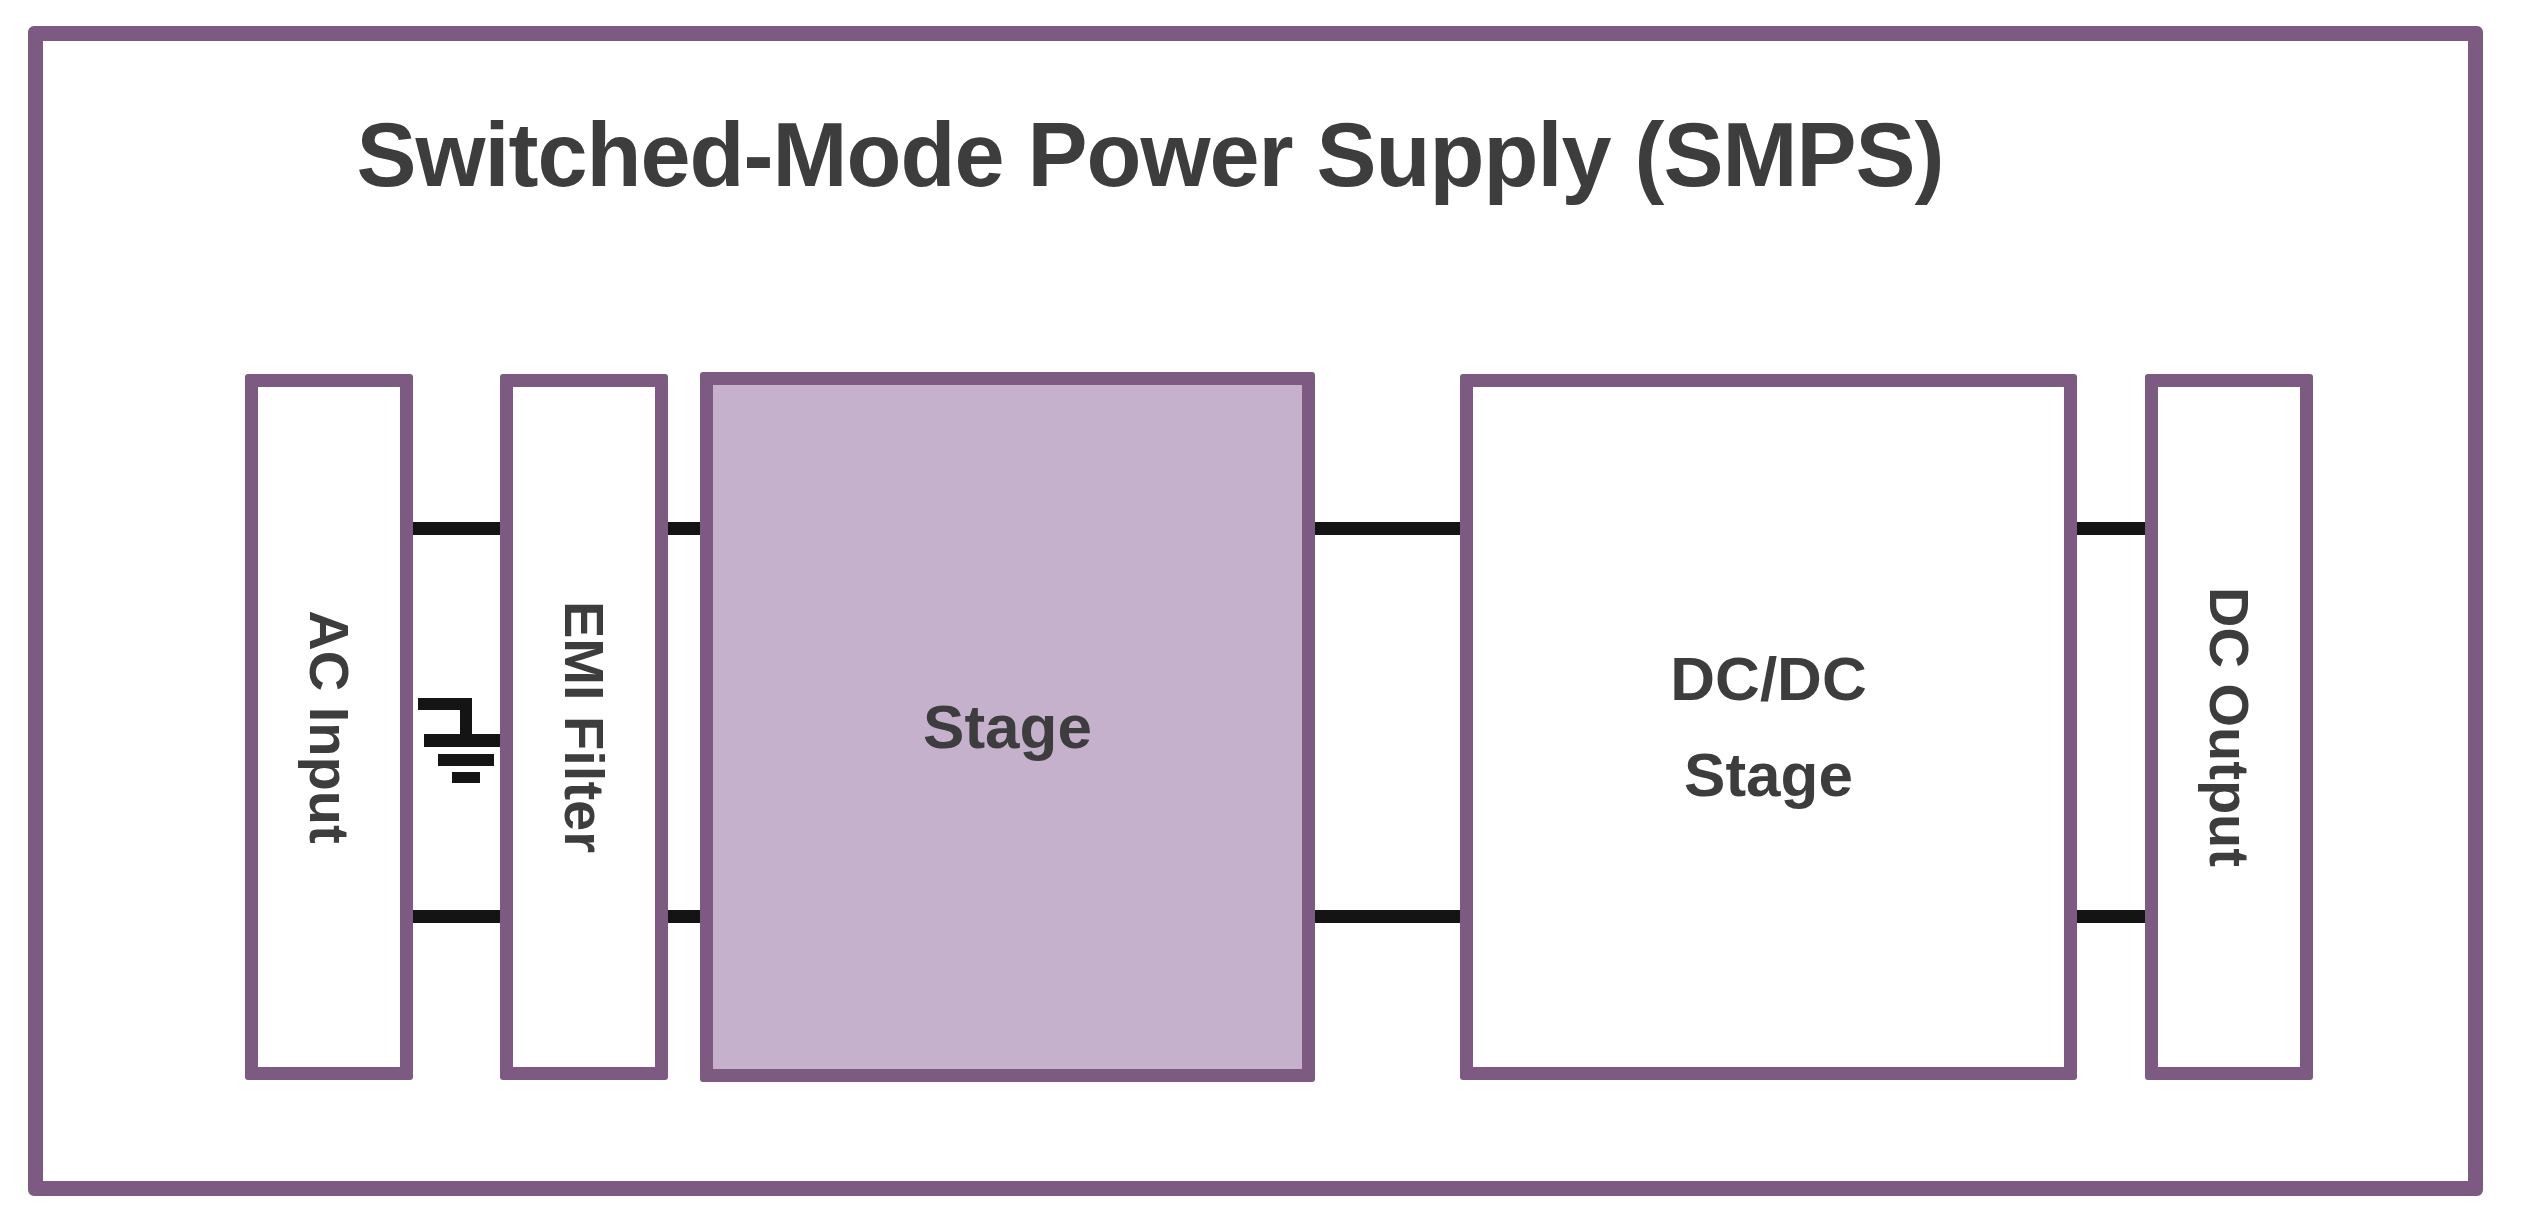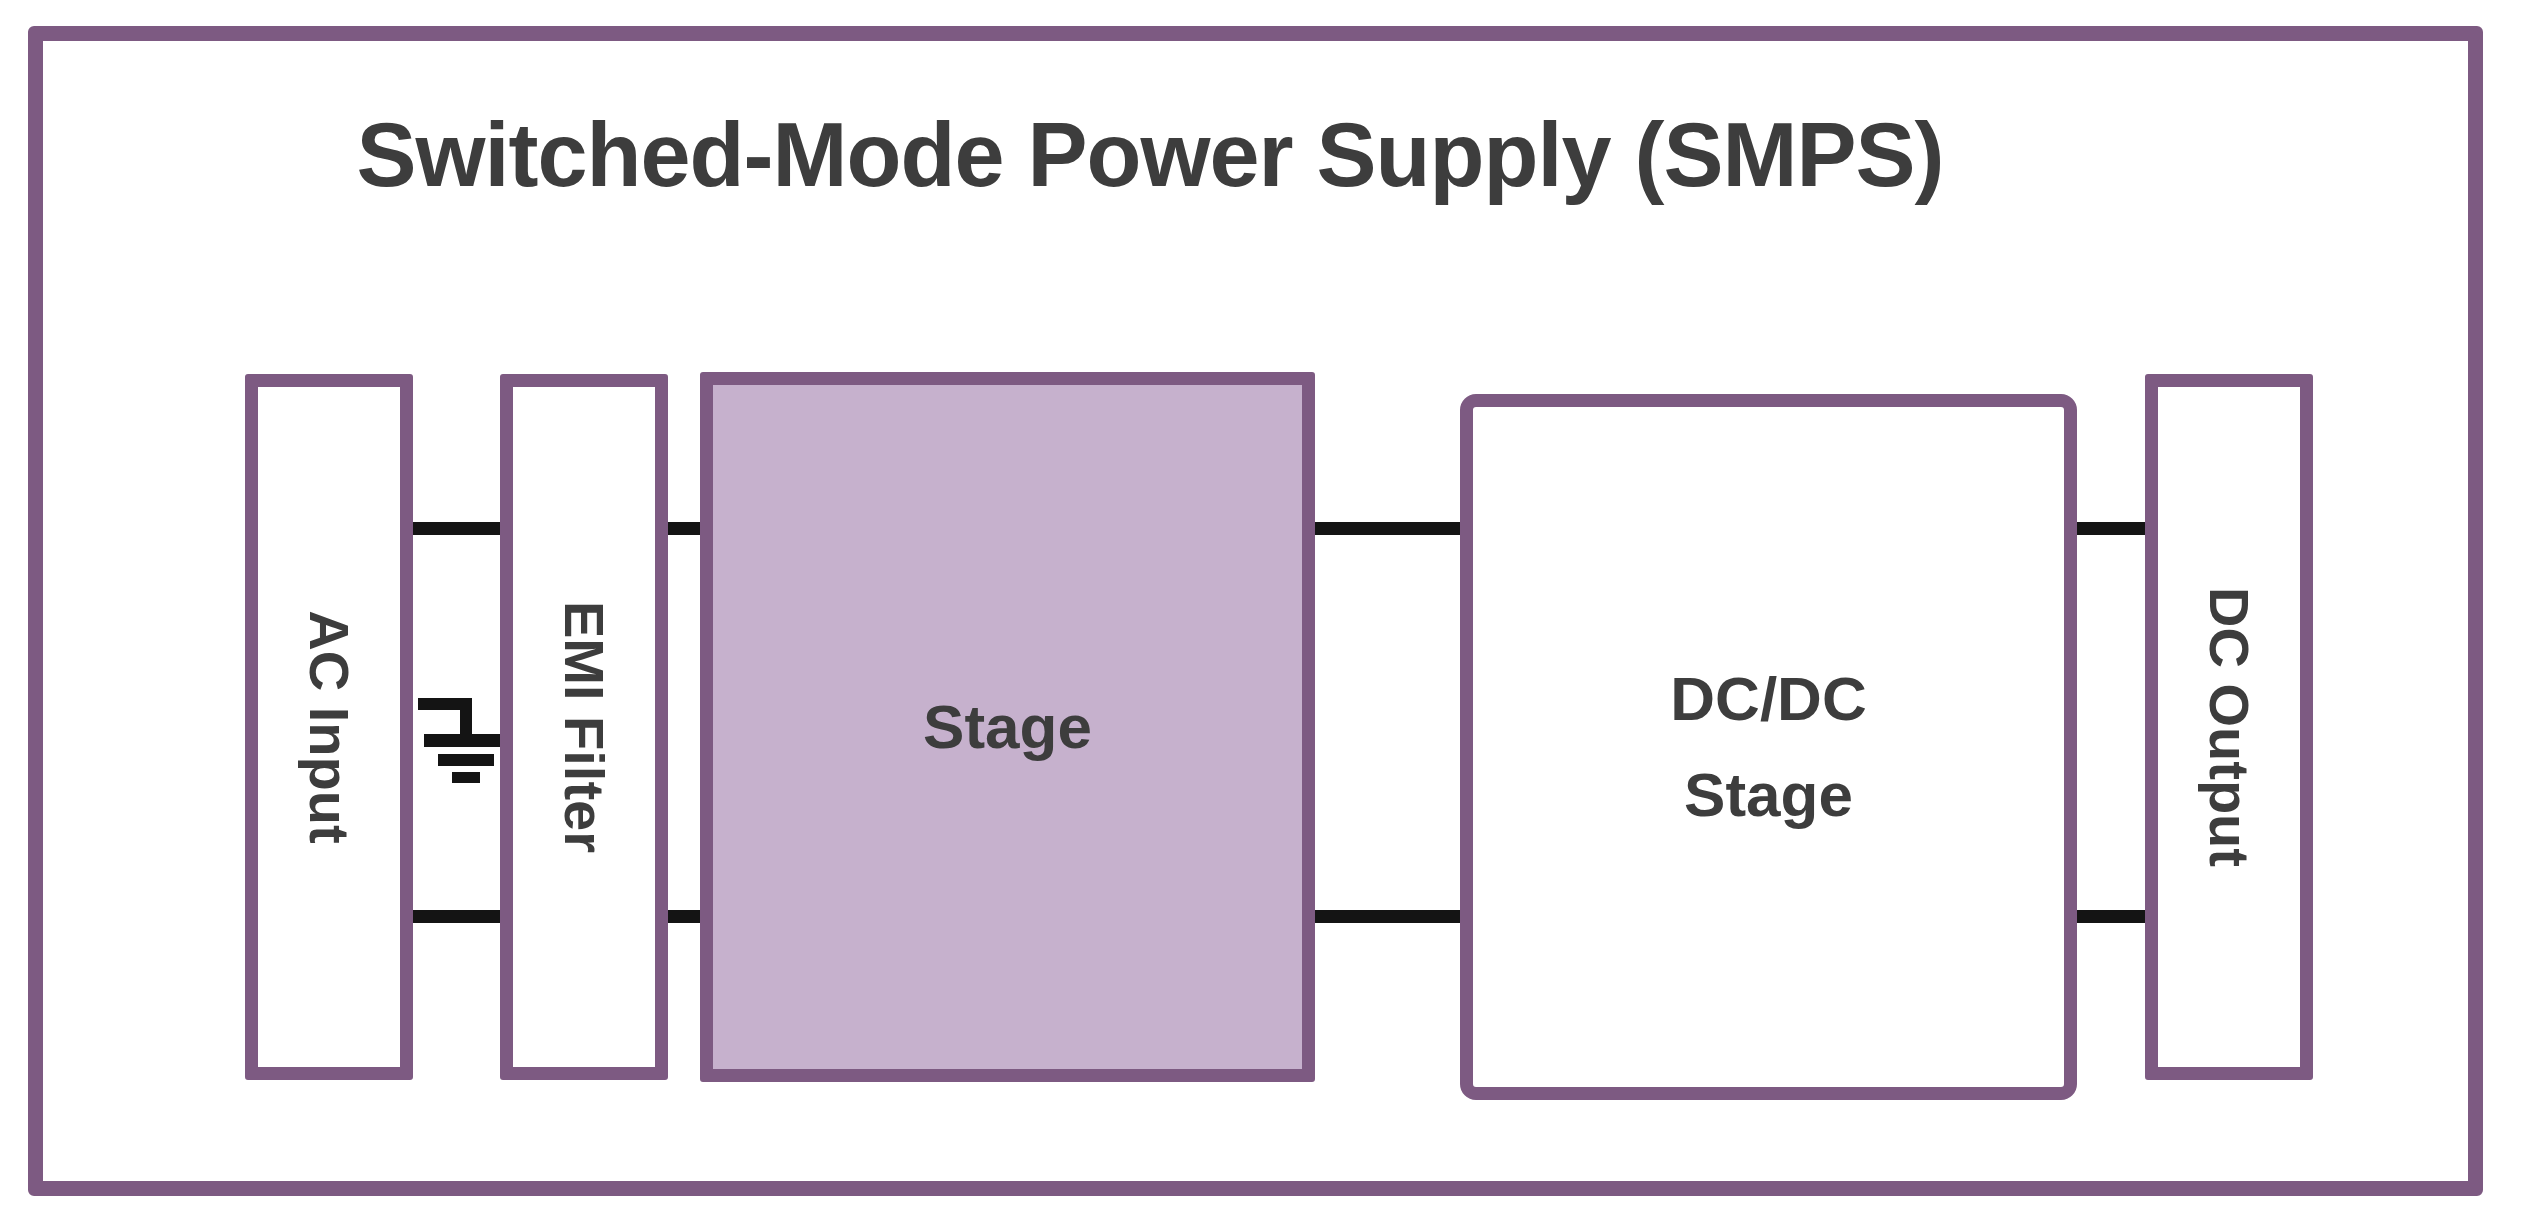--- a/index.html
+++ b/index.html
@@ -78,21 +78,21 @@
   
   .block-label.horizontal {
     transform: translate(-50%, -50%);
     font-size: 62px;
   }
 
   
   #block-ac-input   { left: 245px;  top: 374px; width: 168px;  height: 706px; }
   #block-emi-filter { left: 500px;  top: 374px; width: 168px;  height: 706px; }
   #block-pfc-stage  { left: 700px;  top: 372px; width: 615px;  height: 710px; }
-  #block-dcdc-stage { left: 1460px; top: 394px; width: 617px;  height: 706px; border-radius: 16px; }
+  #block-dcdc-stage { left: 1460px; top: 374px; width: 617px;  height: 706px; }
   #block-dc-output  { left: 2145px; top: 374px; width: 168px;  height: 706px; }
 
   
   .wire {
     position: absolute;
     background: #141414;
     height: 13px;
   }
   .wire.top    { top: 522px; }
   .wire.bottom { top: 910px; }

